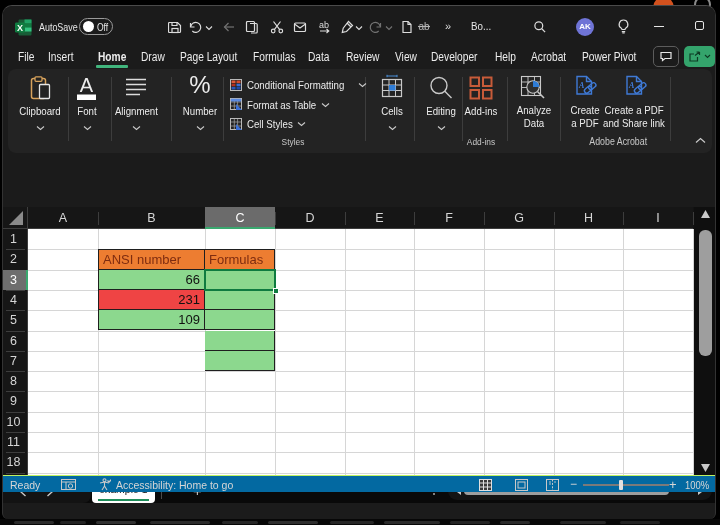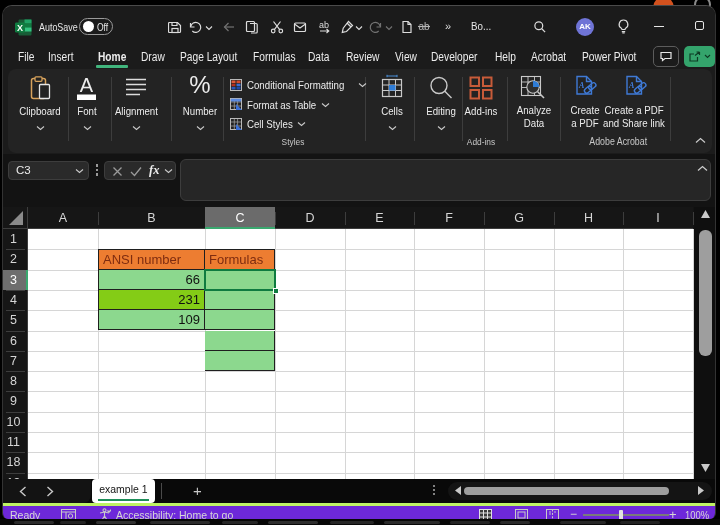--- a/index.html
+++ b/index.html
@@ -256,45 +256,20 @@
  <path d="M13.5 1.5 v5 h5" fill="none" stroke="#3f7ad6" stroke-width="1.4"></path>
  <text x="6" y="13" font-size="8" fill="#3f7ad6" font-family="Liberation Serif" font-weight="bold" font-style="italic">A</text>
  <g transform="translate(10.5,15.5) rotate(-40)">
   <rect x="0" y="0" width="8" height="4.6" rx="2.3" fill="none" stroke="#3f7ad6" stroke-width="1.4"></rect>
   <rect x="5.5" y="0" width="8" height="4.6" rx="2.3" fill="none" stroke="#3f7ad6" stroke-width="1.4"></rect>
  </g>
 </svg>
 <div class="abs sxc" style="left:590px;top:35px;width:72px;text-align:center;font-size:11px;color:#ececec;line-height:1.18;">Create a PDF<br>and Share link</div>
 <div class="abs sxc" style="left:578px;top:67px;width:56px;text-align:center;font-size:10px;color:#c9c9c9;">Adobe Acrobat</div>
 <svg class="abs" style="left:687px;top:68px;" width="11" height="7" viewBox="0 0 11 7" stroke="#c9c9c9" fill="none" stroke-width="1.2">
-        <path d="M1 5.5 L5.5 1.5 L10 5.5"></path>
-      </svg>
-</div>
-<div class="abs" style="left:0;top:148px;width:714px;height:53px;background:#131313;">
-<div class="abs" style="left:5px;top:7px;width:81px;height:19px;background:#2a2a2a;border:1px solid #3d3d3d;border-radius:4px;"></div>
-<div class="abs" style="left:13px;top:9.5px;font-size:11.5px;color:#ececec;">C3</div>
-<svg class="abs" style="left:72px;top:14px;" width="9" height="6" viewBox="0 0 9 6" stroke="#c9c9c9" fill="none" stroke-width="1.1">
-        <path d="M1 1.5 l3.5 3 L8 1.5"></path>
-      </svg>
-<div class="abs" style="left:93px;top:10px;width:2px;height:2.5px;background:#9a9a9a;"></div>
-<div class="abs" style="left:93px;top:14.5px;width:2px;height:2.5px;background:#9a9a9a;"></div>
-<div class="abs" style="left:93px;top:19px;width:2px;height:2.5px;background:#9a9a9a;"></div>
-<div class="abs" style="left:101px;top:7px;width:72px;height:19px;background:#2a2a2a;border:1px solid #3d3d3d;border-radius:4px;"></div>
-<svg class="abs" style="left:109px;top:11.5px;" width="11" height="11" viewBox="0 0 11 11" stroke="#9a9a9a" stroke-width="1.3">
-        <path d="M1.5 1.5 L9.5 9.5 M9.5 1.5 L1.5 9.5"></path>
-      </svg>
-<svg class="abs" style="left:127px;top:11.5px;" width="12" height="11" viewBox="0 0 12 11" stroke="#9a9a9a" fill="none" stroke-width="1.3">
-        <path d="M1 6 l3.5 3.5 L11 1.5"></path>
-      </svg>
-<div class="abs" style="left:146px;top:8.5px;font-size:12.5px;font-style:italic;color:#ececec;font-family:'Liberation Serif',serif;font-weight:bold;">fx</div>
-<svg class="abs" style="left:161px;top:14px;" width="9" height="6" viewBox="0 0 9 6" stroke="#c9c9c9" fill="none" stroke-width="1.1">
-        <path d="M1 1.5 l3.5 3 L8 1.5"></path>
-      </svg>
-<div class="abs" style="left:177px;top:5px;width:531px;height:42px;background:#262626;border:1px solid #3d3d3d;border-radius:6px;"></div>
-<svg class="abs" style="left:694px;top:11px;" width="11" height="7" viewBox="0 0 11 7" stroke="#c9c9c9" fill="none" stroke-width="1.3">
         <path d="M1 5.5 L5.5 1.5 L10 5.5"></path>
       </svg>
 </div>
 <div class="abs" style="left:0;top:201.0px;width:714px;height:272.0px;background:#131313;">
 <div class="abs" style="left:25px;top:22.0px;width:665px;height:250.0px;background:#ffffff;"></div>
 <div class="abs" style="left:95px;top:22.0px;width:1px;height:250.0px;background:#d6d6d6;"></div>
 <div class="abs" style="left:202px;top:22.0px;width:1px;height:250.0px;background:#d6d6d6;"></div>
 <div class="abs" style="left:272px;top:22.0px;width:1px;height:250.0px;background:#d6d6d6;"></div>
 <div class="abs" style="left:342px;top:22.0px;width:1px;height:250.0px;background:#d6d6d6;"></div>
 <div class="abs" style="left:411px;top:22.0px;width:1px;height:250.0px;background:#d6d6d6;"></div>
@@ -363,21 +338,21 @@
 <div class="abs" style="left:0;top:225.0px;width:21px;height:20.3px;line-height:20.3px;text-align:center;font-size:12.5px;color:#d6d6d6;">11</div>
 <div class="abs" style="left:3px;top:245.3px;width:19px;height:1px;background:#3d3d3d;"></div>
 <div class="abs" style="left:0;top:245.3px;width:21px;height:20.3px;line-height:20.3px;text-align:center;font-size:12.5px;color:#d6d6d6;">18</div>
 <div class="abs" style="left:3px;top:265.6px;width:19px;height:1px;background:#3d3d3d;"></div>
 <div class="abs" style="left:0;top:265.6px;width:21px;height:20.3px;line-height:20.3px;text-align:center;font-size:12.5px;color:#d6d6d6;">13</div>
 <div class="abs" style="left:3px;top:285.9px;width:19px;height:1px;background:#3d3d3d;"></div>
 <div class="abs" style="left:95px;top:42.3px;width:107px;height:20.3px;background:#ed7d31;border:1px solid #1f1f1f;line-height:19.3px;font-size:13px;color:#7e2c10;padding-left:4px;">ANSI number</div>
 <div class="abs" style="left:202px;top:42.3px;width:70px;height:20.3px;background:#ed7d31;border:1px solid #1f1f1f;border-left:none;line-height:19.3px;font-size:13px;color:#7e2c10;padding-left:4px;">Formulas</div>
 <div class="abs" style="left:95px;top:62.6px;width:107px;height:20.3px;background:#8cd88e;border:1px solid #1f1f1f;border-top:none;line-height:19.3px;font-size:13px;color:#111;text-align:right;padding-right:4px;">66</div>
 <div class="abs" style="left:202px;top:62.6px;width:70px;height:20.3px;background:#8cd88e;border:1px solid #1f1f1f;border-top:none;border-left:none;"></div>
-<div class="abs" style="left:95px;top:82.9px;width:107px;height:20.3px;background:#84cc16;border:1px solid #1f1f1f;border-top:none;line-height:19.3px;font-size:13px;color:#111;text-align:right;padding-right:4px;">231</div>
+<div class="abs" style="left:95px;top:82.9px;width:107px;height:20.3px;background:#ef4444;border:1px solid #1f1f1f;border-top:none;line-height:19.3px;font-size:13px;color:#111;text-align:right;padding-right:4px;">231</div>
 <div class="abs" style="left:202px;top:82.9px;width:70px;height:20.3px;background:#8cd88e;border:1px solid #1f1f1f;border-top:none;border-left:none;"></div>
 <div class="abs" style="left:95px;top:103.2px;width:107px;height:20.3px;background:#8cd88e;border:1px solid #1f1f1f;border-top:none;line-height:19.3px;font-size:13px;color:#111;text-align:right;padding-right:4px;">109</div>
 <div class="abs" style="left:202px;top:103.2px;width:70px;height:20.3px;background:#8cd88e;border:1px solid #1f1f1f;border-top:none;border-left:none;"></div>
 <div class="abs" style="left:202px;top:123.5px;width:70px;height:20.3px;background:#8cd88e;border:1px solid #1f1f1f;border-top:none;border-left:none;"></div>
 <div class="abs" style="left:202px;top:143.8px;width:70px;height:20.3px;background:#8cd88e;border:1px solid #1f1f1f;border-top:none;border-left:none;"></div>
 <div class="abs" style="left:201px;top:61.6px;width:72px;height:22.3px;border:2px solid #0f7b40;"></div>
 <div class="abs" style="left:270.0px;top:80.9px;width:6px;height:6px;background:#0f7b40;border:1px solid #fff;"></div>
 <div class="abs" style="left:691px;top:0;width:23px;height:272.0px;background:#0f0f0f;"></div>
 <svg class="abs" style="left:698px;top:3px;" width="9" height="8" viewBox="0 0 9 8">
         <path d="M4.5 0 L9 8 H0 z" fill="#c9c9c9"></path>
@@ -405,21 +380,21 @@
 <div class="abs" style="left:430px;top:14px;width:2px;height:2px;background:#aaa;border-radius:50%;"></div>
 <div class="abs" style="left:445px;top:2.5px;width:264px;height:18px;background:#141414;border-radius:9px;"></div>
 <svg class="abs" style="left:452px;top:7px;" width="6" height="9" viewBox="0 0 6 9">
         <path d="M6 0 v9 L0 4.5 z" fill="#c9c9c9"></path>
       </svg>
 <div class="abs" style="left:461px;top:7.5px;width:205px;height:8px;background:#9e9e9e;border-radius:4px;"></div>
 <svg class="abs" style="left:695px;top:7px;" width="6" height="9" viewBox="0 0 6 9">
         <path d="M0 0 v9 L6 4.5 z" fill="#c9c9c9"></path>
       </svg>
 </div>
-<div class="abs" style="left:0;top:497px;width:714px;height:17px;background:#6d28d9;border-top:3px solid #bef264;">
+<div class="abs" style="left:0;top:469px;width:714px;height:17px;background:#0369a1;border-top:1px solid #bef264;">
 <div class="abs" style="left:7px;top:2.5px;font-size:10.5px;color:#d6d6d6;">Ready</div>
 <svg class="abs" style="left:58px;top:3px;" width="15" height="11" viewBox="0 0 15 11" fill="none" stroke="#c9c9c9" stroke-width="1">
  <rect x="0.5" y="0.5" width="14" height="10"></rect>
         <path d="M0.5 3 h14 M5 3 v7.5"></path>
         <circle cx="9.5" cy="7" r="2.2"></circle>
       </svg>
 <svg class="abs" style="left:95px;top:2px;" width="13" height="13" viewBox="0 0 13 13" fill="none" stroke="#c9c9c9" stroke-width="1.1">
  <circle cx="6.5" cy="2.2" r="1.5"></circle>
         <path d="M2 5 l4.5 -1 4.5 1 M6.5 4 v4 M6.5 8 l-2.5 4 M6.5 8 l2.5 4"></path>
         <path d="M9.5 2.5 l1.5 1.5 2.5-2.5" stroke-width="1.3"></path>

